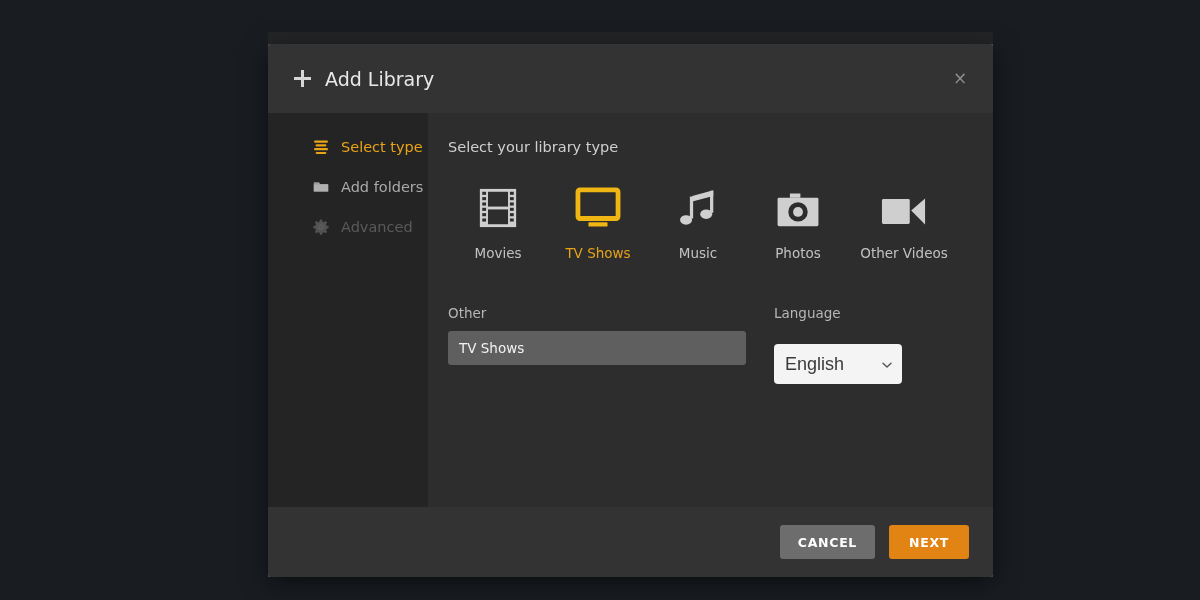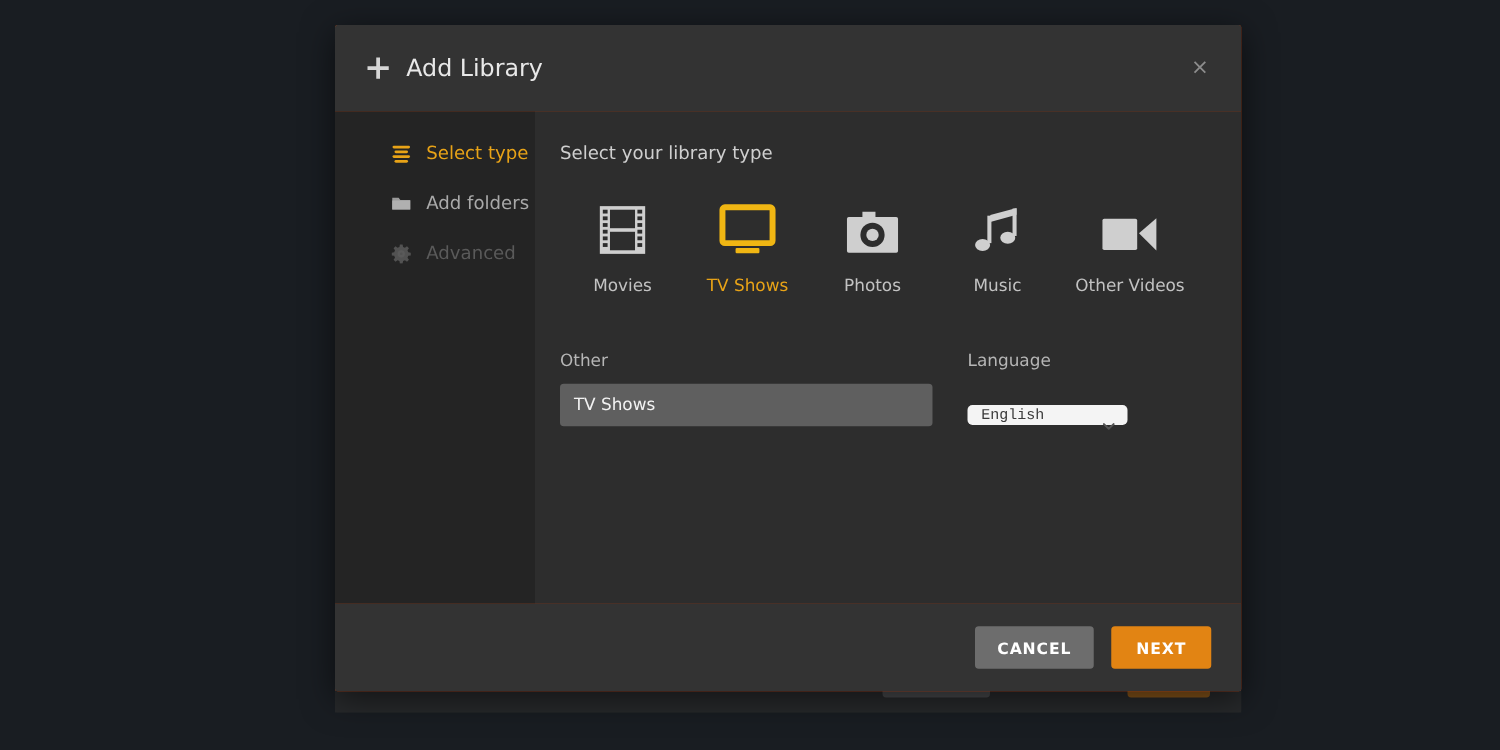--- a/index.html
+++ b/index.html
@@ -49,24 +49,24 @@
     align-items: center;
     justify-content: center;
   }
   .bg-btn.cancel { right: 201px; width: 86px; background: #6d6d6d; }
   .bg-btn.next   { right: 25px;  width: 66px; background: #e28413; }
 
   
   .dialog {
     position: absolute;
     left: 268px;
-    top: 20px;
+    top: 44px;
     width: 725px;
     height: 533px;
-    background: #c2410c;
+    background: #f0abfc;
     border-radius: 2px;
     box-shadow: 0 6px 26px rgba(0,0,0,0.55);
     display: flex;
     flex-direction: column;
     overflow: hidden;
   }
 
   
   .dlg-header {
     height: 69px;
@@ -197,28 +197,28 @@
     border-radius: 3px;
     color: #f2f2f2;
     font-size: 13.5px;
     font-family: inherit;
     padding: 0 11px;
     width: 100%;
     outline: none;
   }
   .select-wrap { position: relative; width: 100%; }
   .select-input {
-    height: 16px;
+    height: 40px;
     width: 100%;
     background: #f4f4f4;
     border: none;
     border-radius: 4px;
     color: #3a3a3a;
-    font-size: 12px;
-    font-family: Liberation Mono, monospace;
+    font-size: 18px;
+    font-family: Liberation Sans, sans-serif;
     padding: 0 28px 0 11px;
     appearance: none;
     -webkit-appearance: none;
     outline: none;
     cursor: pointer;
   }
   .chevron {
     position: absolute;
     right: 10px;
     top: 11px;
@@ -347,41 +347,41 @@
             <svg viewBox="0 0 48 44" width="46" height="42">
               <rect x="3" y="3" width="42" height="30" rx="2" fill="none" stroke="#f0b613" stroke-width="5"></rect>
               <rect x="14" y="37" width="20" height="4.5" rx="1" fill="#f0b613"></rect>
             </svg>
           </span>
           <span class="type-label">TV Shows</span>
         </div>
 
         <div class="type-item">
           <span class="type-ico">
-            <svg viewBox="0 0 46 40" width="44" height="38">
-              <path fill="#cfcfcf" d="M14.5 2.5h11v4.5h-11z"></path>
-              <rect x="1.5" y="7" width="43" height="30" rx="1.5" fill="#cfcfcf"></rect>
-              <circle cx="23" cy="22" r="10.2" fill="#2d2d2d"></circle>
-              <circle cx="23" cy="22" r="5.2" fill="#cfcfcf"></circle>
-            </svg>
-          </span>
-          <span class="type-label">Photos</span>
-        </div>
-
-        <div class="type-item">
-          <span class="type-ico">
             <svg viewBox="0 0 44 44" width="42" height="42">
               <path fill="#cfcfcf" d="M16 9.5 38 3.5v5.8L16 15.3z"></path>
               <rect x="13.5" y="10" width="3.4" height="23" fill="#cfcfcf"></rect>
               <rect x="34.6" y="4" width="3.4" height="23" fill="#cfcfcf"></rect>
               <ellipse cx="9.5" cy="34.5" rx="6.3" ry="5" fill="#cfcfcf"></ellipse>
               <ellipse cx="30.6" cy="28.5" rx="6.3" ry="5" fill="#cfcfcf"></ellipse>
             </svg>
           </span>
           <span class="type-label">Music</span>
+        </div>
+
+        <div class="type-item">
+          <span class="type-ico">
+            <svg viewBox="0 0 46 40" width="44" height="38">
+              <path fill="#cfcfcf" d="M14.5 2.5h11v4.5h-11z"></path>
+              <rect x="1.5" y="7" width="43" height="30" rx="1.5" fill="#cfcfcf"></rect>
+              <circle cx="23" cy="22" r="10.2" fill="#2d2d2d"></circle>
+              <circle cx="23" cy="22" r="5.2" fill="#cfcfcf"></circle>
+            </svg>
+          </span>
+          <span class="type-label">Photos</span>
         </div>
 
         <div class="type-item">
           <span class="type-ico">
             <svg viewBox="0 0 48 36" width="46" height="35">
               <rect x="1" y="5" width="29" height="26" rx="1.5" fill="#cfcfcf"></rect>
               <path fill="#cfcfcf" d="M31.5 17 46 4.5v27z"></path>
             </svg>
           </span>
           <span class="type-label">Other Videos</span>

